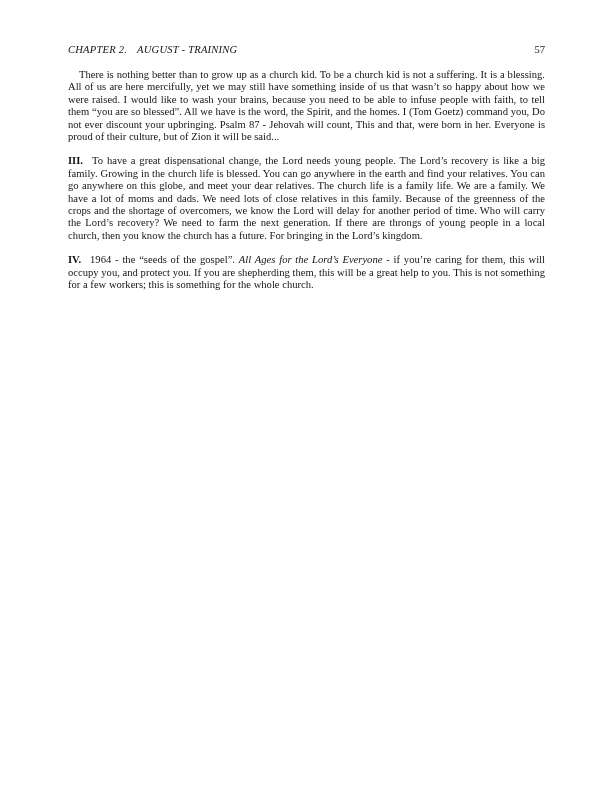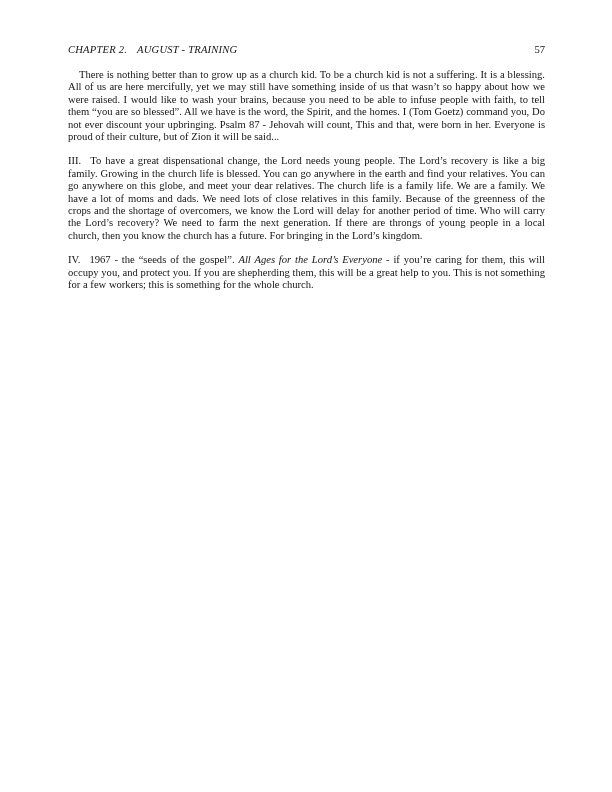--- a/index.html
+++ b/index.html
@@ -48,21 +48,21 @@
     line-height: 12.4px;
     text-align: justify;
   }
   .para {
     margin: 0 0 12px 0;
   }
   .para.indent {
     text-indent: 11px;
   }
   .plabel {
-    font-weight: normal;
+    font-weight: bold;
     padding-right: 9px;
   }
   .italic-seg {
     font-style: italic;
   }
 </style>
 </head>
 <body>
 
 <div class="page">
@@ -73,17 +73,17 @@
     </div>
     <div class="page-number">57</div>
   </div>
 
   <div class="body-text">
 
     <p class="para indent"><span>There is nothing better than to grow up as a church kid. To be a church kid is not a suffering. It is a blessing. All of us are here mercifully, yet we may still have something inside of us that wasn’t so happy about how we were raised. I would like to wash your brains, because you need to be able to infuse people with faith, to tell them “you are so blessed”. All we have is the word, the Spirit, and the homes. I (Tom Goetz) command you, Do not ever discount your upbringing. Psalm 87 - Jehovah will count, This and that, were born in her. Everyone is proud of their culture, but of Zion it will be said...</span></p>
 
     <p class="para"><span class="plabel">III.</span><span>To have a great dispensational change, the Lord needs young people. The Lord’s recovery is like a big family. Growing in the church life is blessed. You can go anywhere in the earth and find your relatives. You can go anywhere on this globe, and meet your dear relatives. The church life is a family life. We are a family. We have a lot of moms and dads. We need lots of close relatives in this family. Because of the greenness of the crops and the shortage of overcomers, we know the Lord will delay for another period of time. Who will carry the Lord’s recovery? We need to farm the next generation. If there are throngs of young people in a local church, then you know the church has a future. For bringing in the Lord’s kingdom.</span></p>
 
-    <p class="para"><span class="plabel">IV.</span><span>1967 - the “seeds of the gospel”. </span><span class="italic-seg">All Ages for the Lord’s Everyone</span><span> - if you’re caring for them, this will occupy you, and protect you. If you are shepherding them, this will be a great help to you. This is not something for a few workers; this is something for the whole church.</span></p>
+    <p class="para"><span class="plabel">IV.</span><span>1964 - the “seeds of the gospel”. </span><span class="italic-seg">All Ages for the Lord’s Everyone</span><span> - if you’re caring for them, this will occupy you, and protect you. If you are shepherding them, this will be a great help to you. This is not something for a few workers; this is something for the whole church.</span></p>
 
   </div>
 
 </div>
 
 </body></html>

